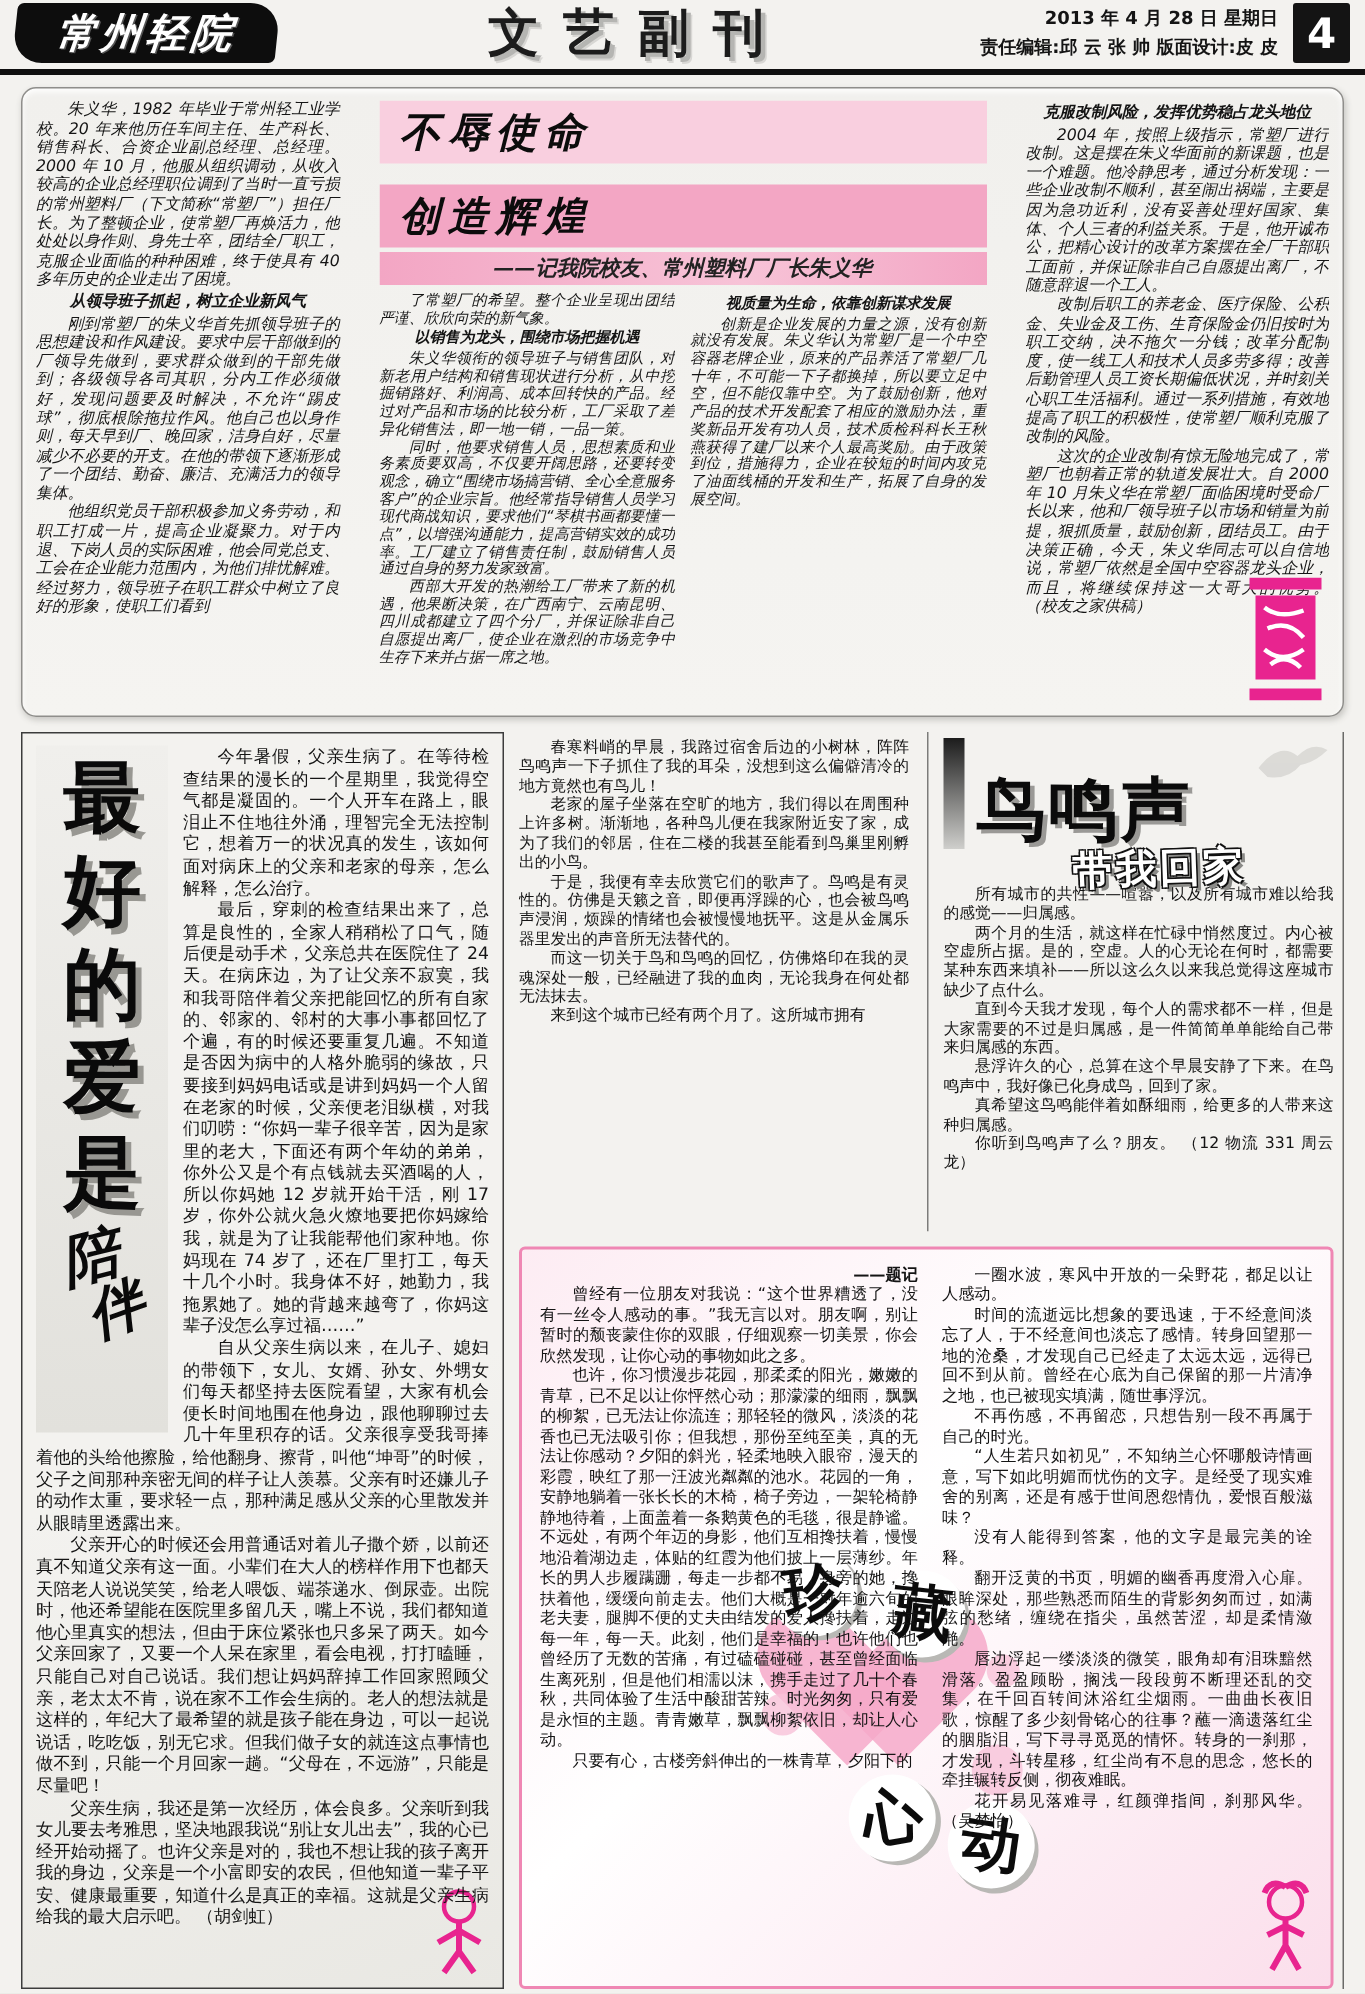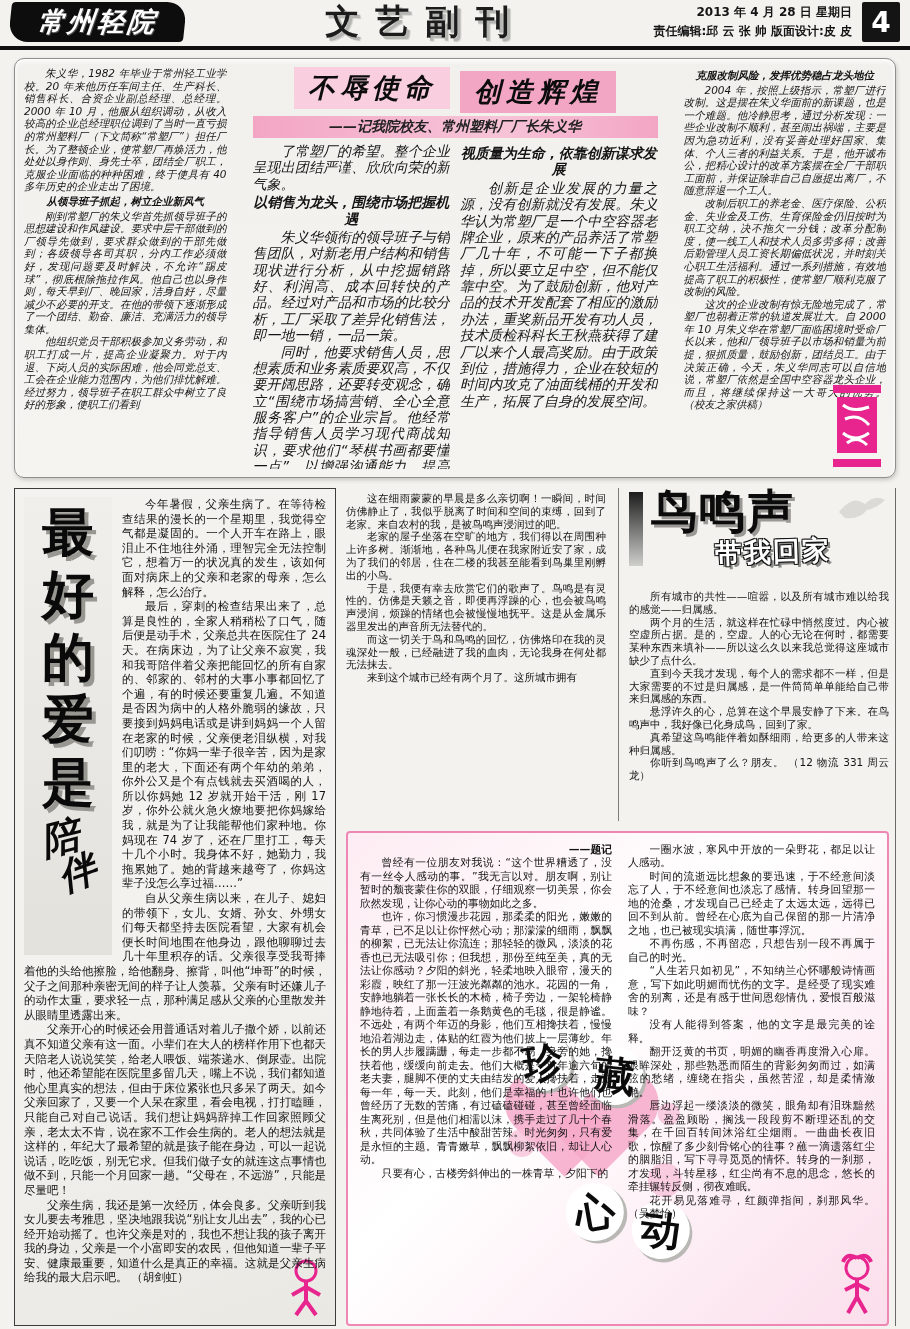--- a/index.html
+++ b/index.html
@@ -19,28 +19,28 @@
               display:flex; align-items:center; justify-content:center; border-radius:2px; }
 
   
   .top-article { position:relative; margin:8px 14px 0; height:420px; border:1px solid #8f8e8b; border-radius:10px;
                  background:linear-gradient(#f1f0ed,#f5f4f1); box-shadow:inset 0 2px 4px #ffffff, 1px 2px 4px #c7c6c2;
                  padding:8px 9px; display:flex; gap:26px;font-style:italic; }
   .col { flex:1; font-size:10.5px; line-height:1.2; text-align:justify; overflow:hidden; }
   .para { text-indent:2em; }
   .subhead { text-align:center; font-weight:bold; margin:2px 0; }
   .mid-wrap { flex:2; display:flex; flex-direction:column; overflow:hidden; }
-  .title-row { display:flex; justify-content:center; gap:10px; }
+  .title-row { display:flex; justify-content:center; gap:10px;flex-direction:column; }
   .t-block { font-size:27px; font-weight:900; letter-spacing:5px; padding:3px 14px; color:#0c0c0c; }
   .t1 { background:#f9cfdf; }
   .t2 { background:#f3a6c4; transform:translateY(4px); }
   .top-subtitle { margin-top:7px; margin-bottom:5px; background:linear-gradient(90deg,#f3a6c4,#f7c3d7 60%,#f3a6c4);
                   text-align:center; font-size:14px; font-weight:900; padding:2px 0; color:#222; }
   .mid-cols { flex:1; display:flex; gap:10px; overflow:hidden; }
-  .mid-cols .col { font-size:14px; line-height:1.17; }
+  .mid-cols .col { font-size:10px; line-height:1.17; }
   .seal { position:absolute; right:12px; bottom:10px; width:52px; height:82px; }
 
   
   .bottom { margin:10px 14px 0; display:flex; gap:10px; height:838px; }
 
   
   .left-article { width:322px; border:1px solid #3c3c3c; background:linear-gradient(160deg,#f3f2ef 55%,#e9e8e3);
                   padding:8px 9px; font-size:11.5px; line-height:1.27; text-align:justify; position:relative; overflow:hidden; }
   .vtitle { float:left; width:88px; height:458px; margin:0 10px 4px 0; display:flex; flex-direction:column; align-items:center;
             background:linear-gradient(#f0efec,#e2e1dc); padding-top:4px; }
@@ -54,21 +54,21 @@
 
   
   .right-bottom { flex:1; display:flex; flex-direction:column; gap:10px; border-right:1px solid #6a6a68; padding-right:6px; }
 
   
   .bird { height:333px; display:flex; gap:12px; overflow:hidden; font-size:10.5px; line-height:1.22; text-align:justify; }
   .bird-left { flex:1; padding-top:4px; }
   .bird-right { flex:1; border-left:1px solid #7c7c7a; padding-left:10px; display:flex; flex-direction:column; overflow:hidden; }
   .bird-title { position:relative; display:flex; gap:8px; margin-bottom:6px; height:96px; flex-shrink:0; }
   .grad-bar { width:14px; height:74px; background:linear-gradient(#1c1c1c,#cfcfcc); margin-top:4px; }
-  .bird-main { font-size:46px; font-weight:900; letter-spacing:2px; line-height:1; color:#0b0b0b; text-shadow:3px 3px 0 #9a9996; }
+  .bird-main { font-size:46px; font-weight:900; letter-spacing:2px; line-height:1; color:#0b0b0b; text-shadow:3px 3px 0 #9a9996;margin-top:28px; }
   .bird-sub { font-size:27px; font-weight:900; letter-spacing:2px; margin:2px 0 0 64px; transform:rotate(-2deg); color:#fff;
               text-shadow:-1px -1px 0 #111,1px -1px 0 #111,-1px 1px 0 #111,1px 1px 0 #111,3px 3px 0 #8a8a87; }
   .bird-silhouette { position:absolute; right:0; top:-2px; opacity:.55; }
 
   
   .pink-box { flex:1; border:2px solid #ef87b4; border-radius:4px; position:relative;
               background:linear-gradient(135deg,#fdecf3,#ffffff 42%,#fbdeeb);
               padding:10px 12px; display:flex; gap:16px; font-size:10.8px; line-height:1.25; text-align:justify; overflow:hidden; }
   .pink-left { flex:1.02; position:relative; z-index:1; }
   .pink-right { flex:1; position:relative; z-index:1; }
@@ -172,21 +172,21 @@
       <svg class="doodle" style="right:6px; bottom:6px;" width="46" height="62" viewBox="0 0 46 62" xmlns="http://www.w3.org/2000/svg">
         <circle cx="23" cy="14" r="10" fill="none" stroke="#e8248f" stroke-width="3"></circle>
         <path d="M23 24 v20 M23 30 l-14 8 M23 30 l14 8 M23 44 l-10 14 M23 44 l10 14" stroke="#e8248f" stroke-width="4" fill="none"></path>
       </svg>
     </div>
 
     <div class="right-bottom">
 
       <div class="bird">
         <div class="bird-left">
-            <p class="para">这在细雨蒙蒙的早晨是多么亲切啊！一瞬间，时间仿佛静止了，我似乎脱离了时间和空间的束缚，回到了老家。来自农村的我，是被鸟鸣声浸润过的吧。</p>
+            <p class="para">春寒料峭的早晨，我路过宿舍后边的小树林，阵阵鸟鸣声一下子抓住了我的耳朵，没想到这么偏僻清冷的地方竟然也有鸟儿！</p>
             <p class="para">老家的屋子坐落在空旷的地方，我们得以在周围种上许多树。渐渐地，各种鸟儿便在我家附近安了家，成为了我们的邻居，住在二楼的我甚至能看到鸟巢里刚孵出的小鸟。</p>
             <p class="para">于是，我便有幸去欣赏它们的歌声了。鸟鸣是有灵性的。仿佛是天籁之音，即便再浮躁的心，也会被鸟鸣声浸润，烦躁的情绪也会被慢慢地抚平。这是从金属乐器里发出的声音所无法替代的。</p>
             <p class="para">而这一切关于鸟和鸟鸣的回忆，仿佛烙印在我的灵魂深处一般，已经融进了我的血肉，无论我身在何处都无法抹去。</p>
             <p class="para">来到这个城市已经有两个月了。这所城市拥有</p>
           </div>
         <div class="bird-right">
           <div class="bird-title">
             <div class="grad-bar"></div>
             <div>
               <div class="bird-main">鸟鸣声</div>

